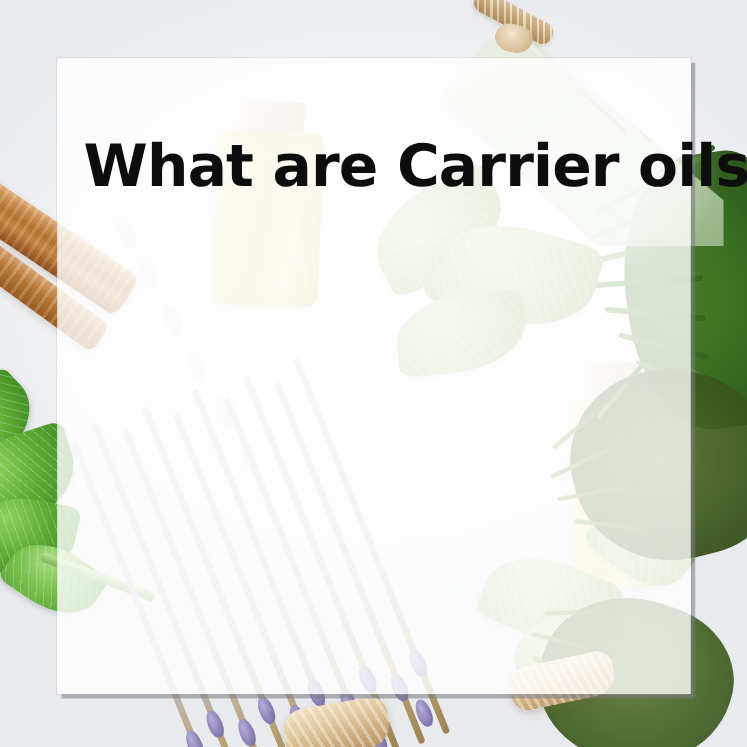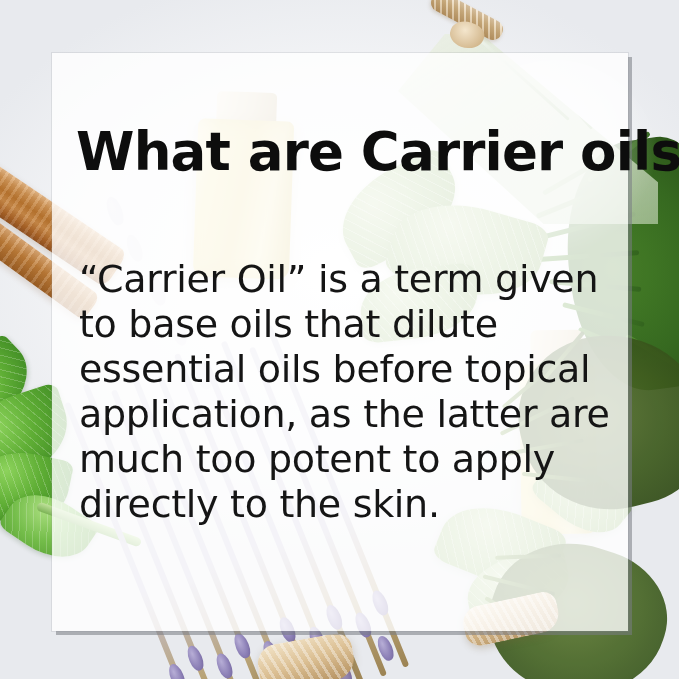--- a/index.html
+++ b/index.html
@@ -421,16 +421,15 @@
     <div class="lav-pale" style="left:150px; top:276px; width:14px; height:30px; transform:rotate(-20deg); opacity:.38;"></div>
     <div class="lav-pale" style="left:172px; top:318px; width:13px; height:28px; transform:rotate(-20deg); opacity:.35;"></div>
     <div class="lav-pale" style="left:196px; top:360px; width:14px; height:30px; transform:rotate(-20deg); opacity:.33;"></div>
     <div class="lav-pale" style="left:220px; top:402px; width:13px; height:28px; transform:rotate(-20deg); opacity:.30;"></div>
   </div>
 
   <div class="panel"></div>
 
   <div class="content">
     <h1 class="title">What are Carrier oils ?</h1>
-    <p class="body-copy">“Carrier Oil” is a term given to base oils that dilute essential oils before topical application, as the latter are much too potent to apply directly to the skin.</p>
   </div>
 
 </div>
 
 </body></html>

